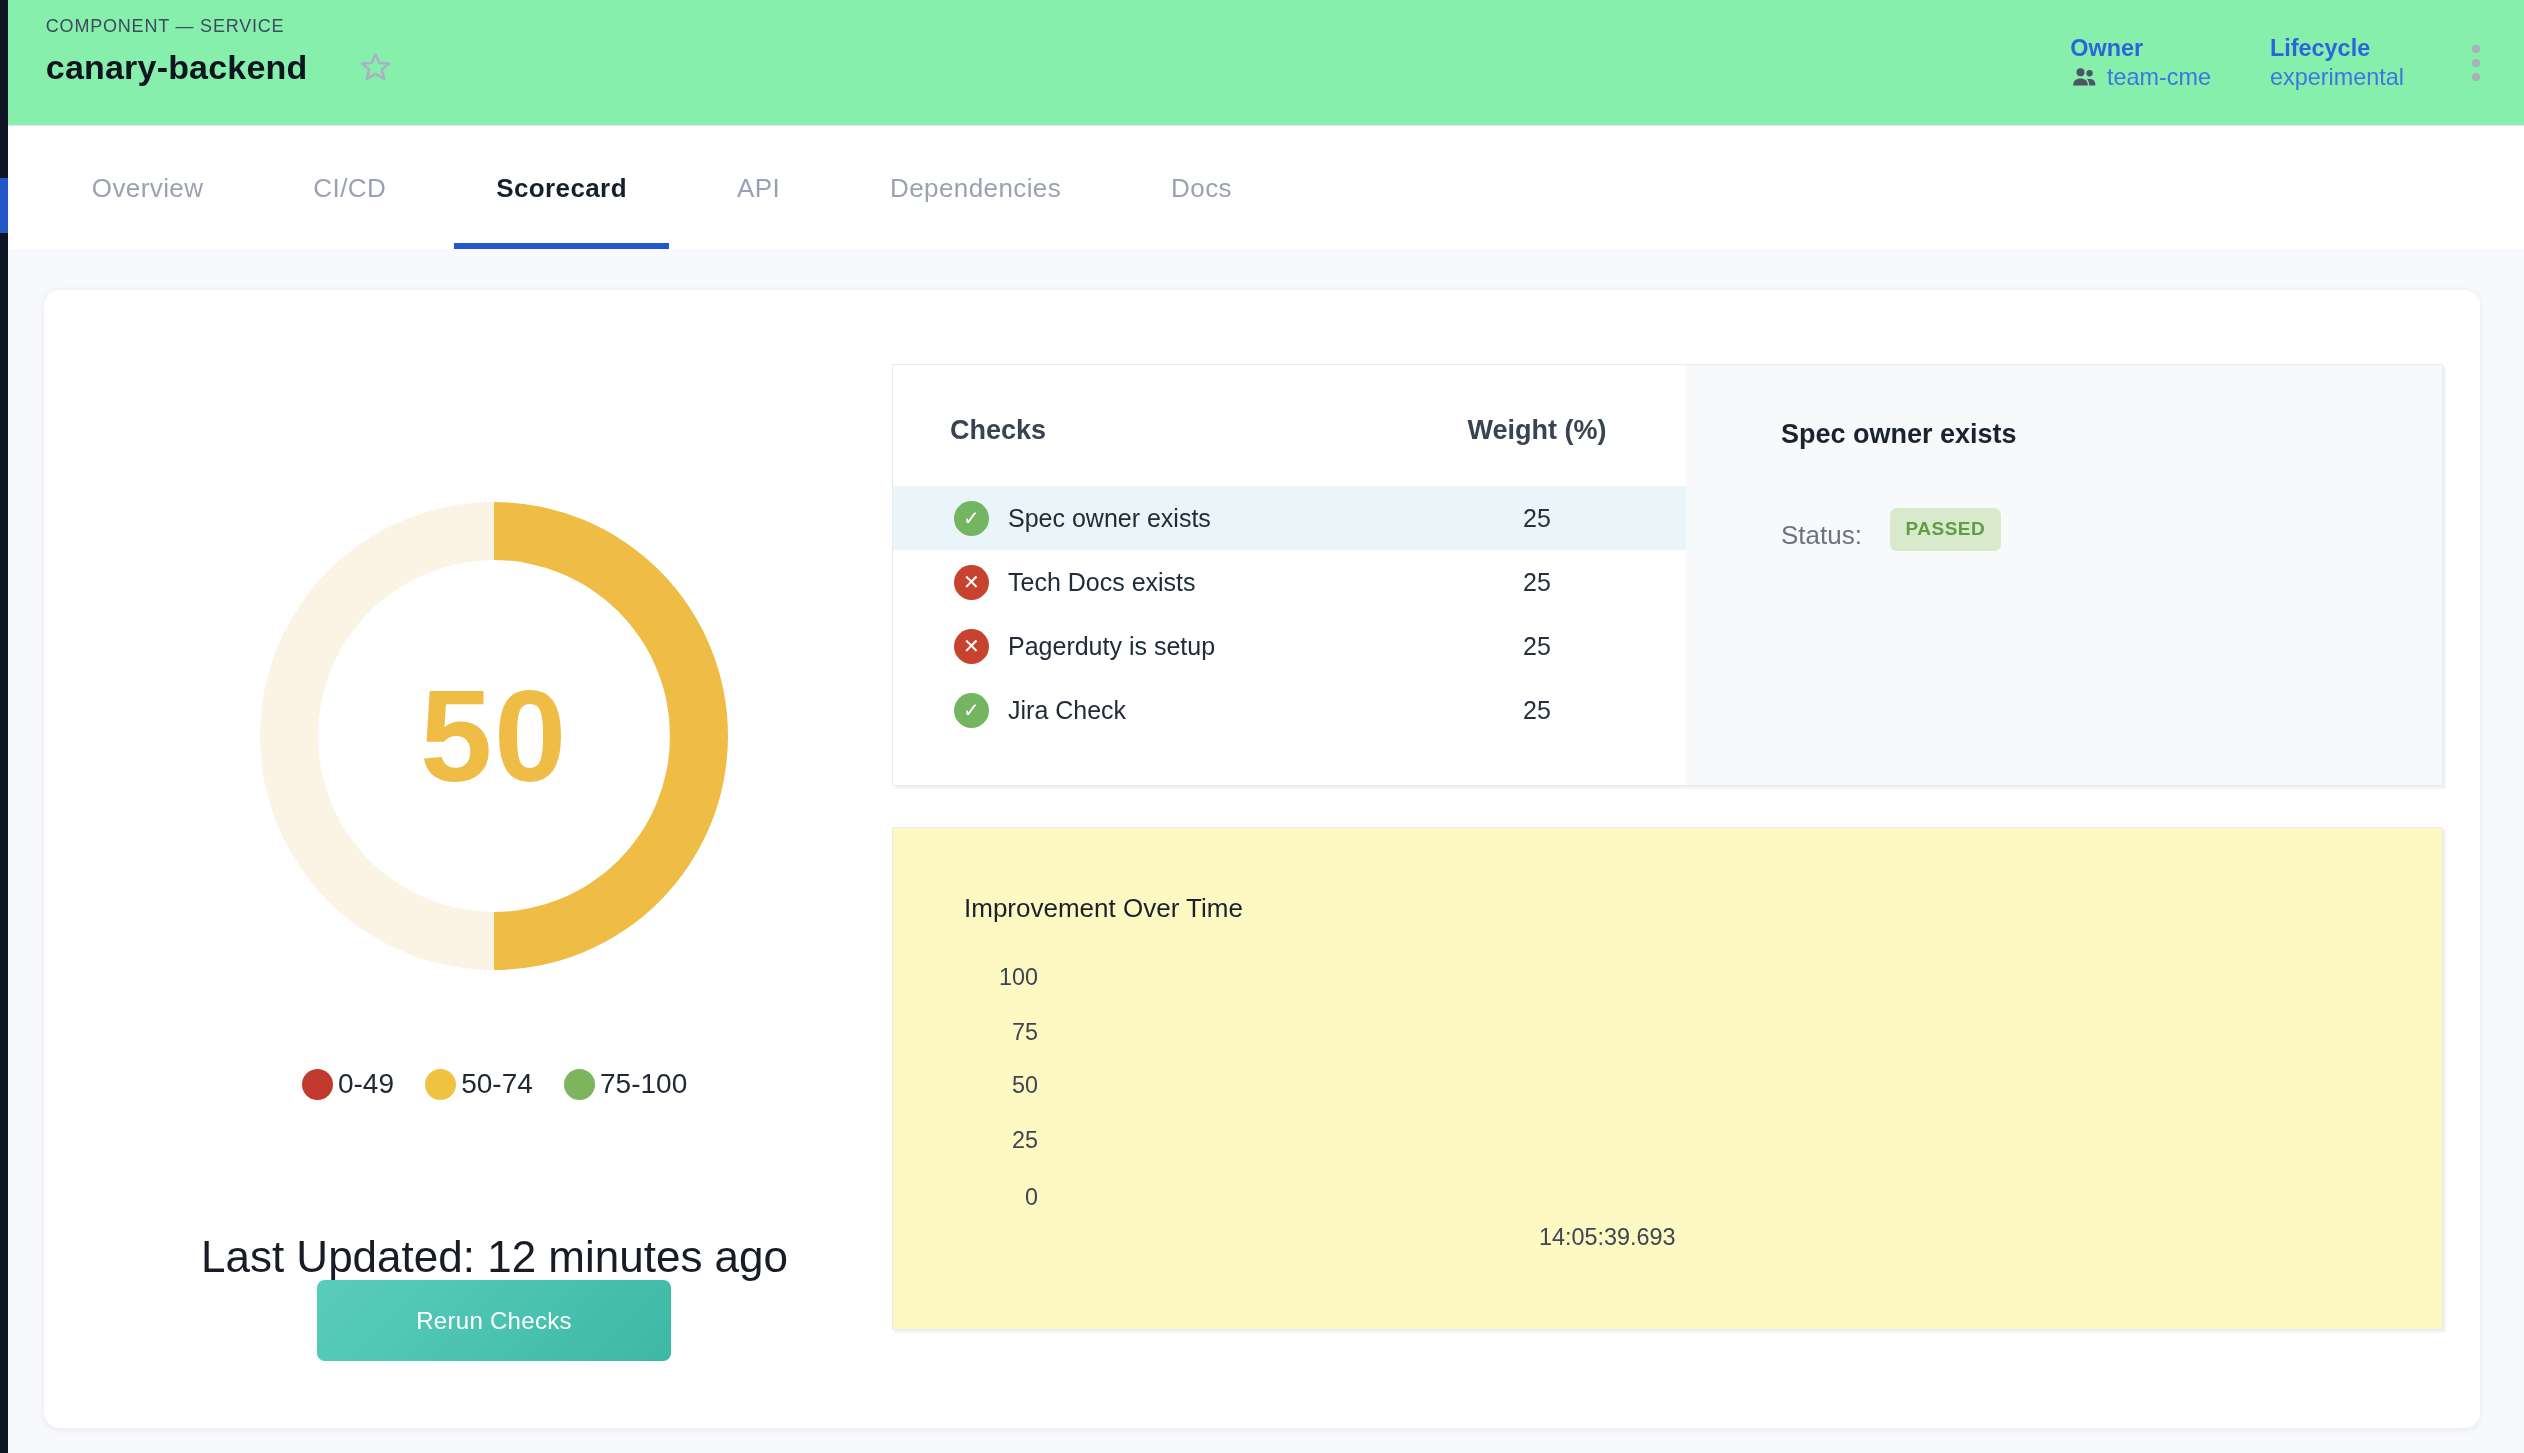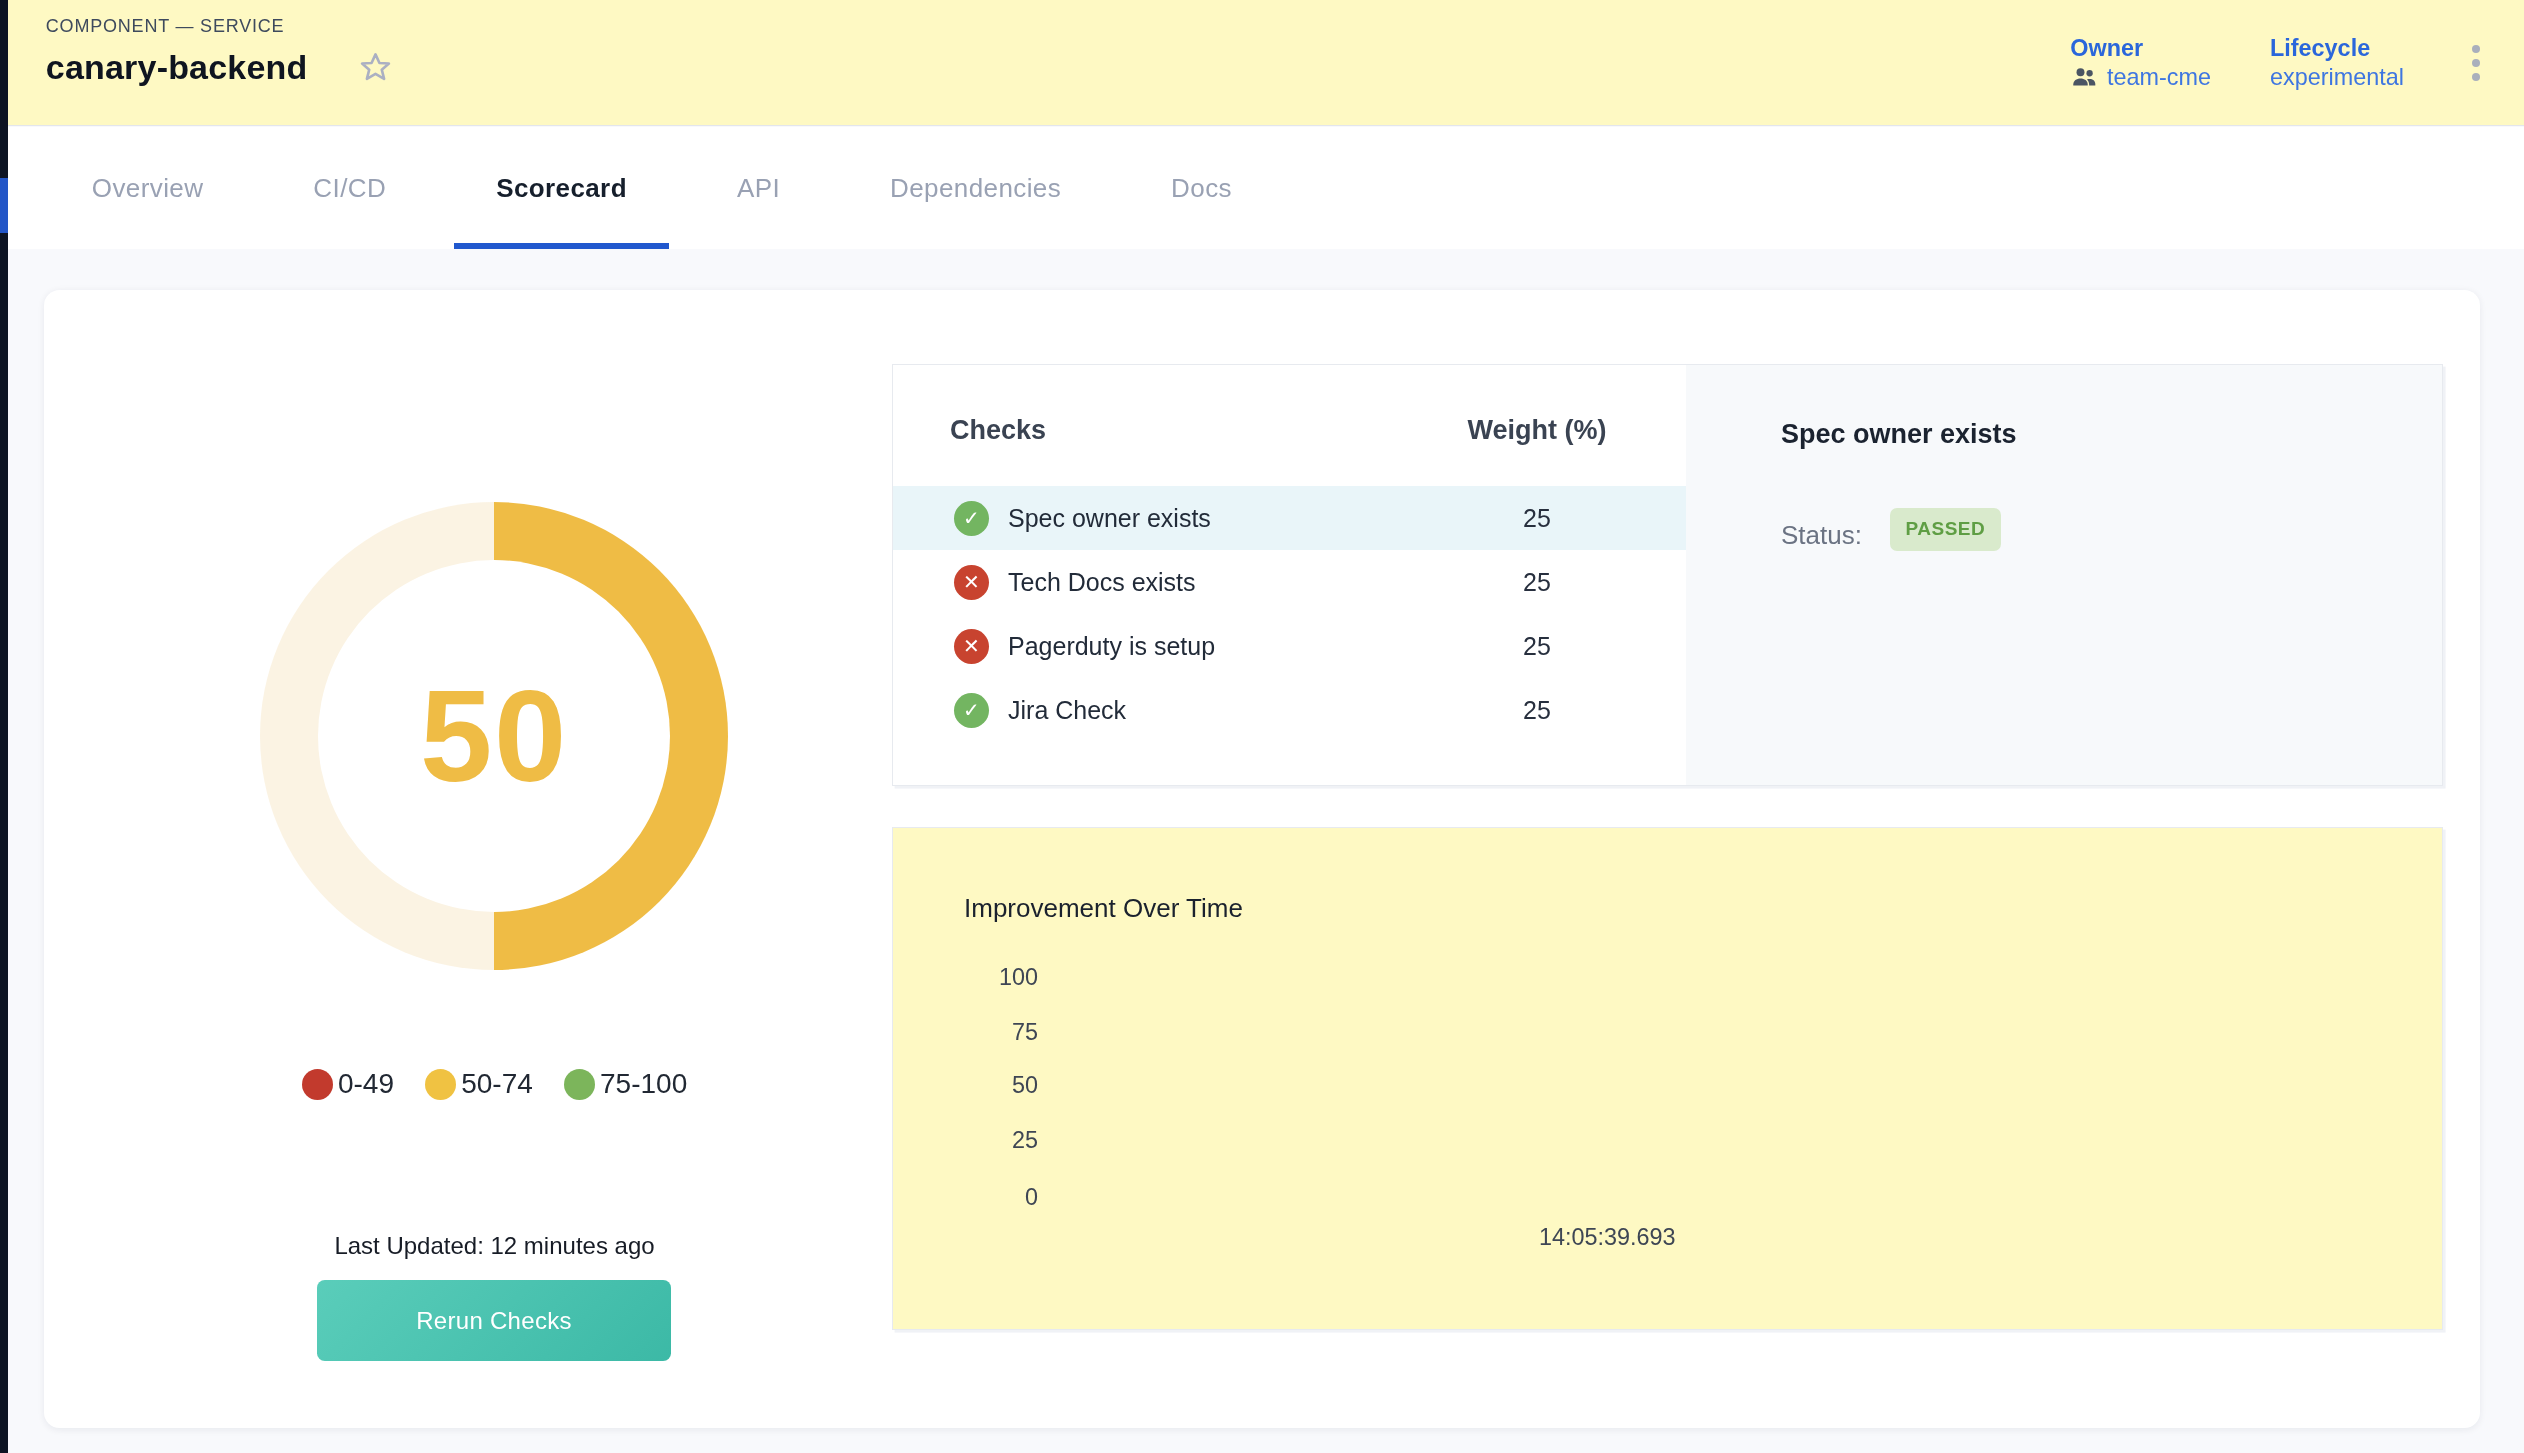--- a/index.html
+++ b/index.html
@@ -7,21 +7,21 @@
     width:2525px;height:1454px;
     background:var(--page-bg,#F8F9FC);
     font-family:"Liberation Sans",sans-serif;
     position:relative;overflow:hidden;
     -webkit-font-smoothing:antialiased;
   }
   
   .left-rail{position:absolute;left:0;top:0;bottom:0;width:7.8px;background:var(--rail-bg,#0D1423);}
   .rail-active{position:absolute;left:0;top:178px;width:7.8px;height:55px;background:var(--rail-accent,#2356C7);}
   
-  .header{position:absolute;left:7.8px;right:0;top:0;height:126px;background:#fef9c3;border-bottom:1.7px solid #E3E6EC;box-sizing:border-box;}
+  .header{position:absolute;left:7.8px;right:0;top:0;height:126px;background:#86efac;border-bottom:1.7px solid #E3E6EC;box-sizing:border-box;}
   .header-left{position:absolute;left:38px;top:15.6px;}
   .breadcrumb{font-size:18px;font-weight:500;color:#3E4A5D;letter-spacing:0.8px;}
   .title-row{display:flex;align-items:center;margin-top:11.3px;gap:28px;}
   .entity-title{font-size:34px;font-weight:700;color:#0F1520;letter-spacing:0.2px;}
   .star{width:35px;height:35px;margin-left:22.5px;cursor:pointer;}
   .header-right{position:absolute;right:36px;top:0;height:126px;display:flex;align-items:center;gap:59px;}
   .meta-block .meta-label{font-size:23.4px;font-weight:700;color:#2A66DB;line-height:28px;}
   .meta-value{display:flex;align-items:center;gap:8.7px;font-size:23.4px;color:#3E76E1;line-height:31px;margin-top:0;}
   .users-ic{width:28px;height:28px;}
   .kebab{display:flex;flex-direction:column;gap:5.2px;align-items:center;padding:5.2px 8.7px;cursor:pointer;}
@@ -36,21 +36,21 @@
   
   .cr-title{position:absolute;left:0;top:91px;width:901px;text-align:center;font-size:48px;font-weight:600;color:#6C7380;letter-spacing:0.3px;}
   .gauge{position:absolute;left:216px;top:212px;width:468px;height:468px;border-radius:50%;
     background:conic-gradient(var(--gauge-fill,#EFBC45) 0 50%,var(--gauge-track,#FBF3E3) 50% 100%);}
   .gauge::after{content:"";position:absolute;inset:58px;background:#fff;border-radius:50%;}
   .gauge .score{position:absolute;inset:0;display:flex;align-items:center;justify-content:center;z-index:1;
     font-size:130px;font-weight:700;color:var(--gauge-fill,#EFBC45);letter-spacing:1.7px;}
   .legend{position:absolute;left:0;top:778px;width:901px;display:flex;justify-content:center;align-items:center;gap:31px;}
   .legend-item{display:flex;align-items:center;gap:5.2px;font-size:28px;color:#212833;}
   .legend-dot{width:31px;height:31px;border-radius:50%;}
-  .updated{position:absolute;left:0;top:942px;width:901px;text-align:center;font-size:24px;color:#171C26;}
+  .updated{position:absolute;left:0;top:942px;width:901px;text-align:center;font-size:44px;color:#171C26;}
   .rerun-btn{position:absolute;left:273px;top:990px;width:354px;height:81px;border:none;border-radius:7.8px;
     background:linear-gradient(135deg,var(--teal-1,#5ACDBA),var(--teal-2,#3CB9A6));
     color:#fff;font-size:24px;font-weight:500;font-family:inherit;letter-spacing:0.3px;cursor:pointer;}
   
   .checks-box{position:absolute;left:848px;top:74px;width:1551px;height:422px;background:#fff;
     border:0.9px solid #E7EAEF;box-sizing:border-box;box-shadow:2.6px 2.6px 0 rgba(228,231,238,.55);}
   .detail-panel{position:absolute;left:793px;top:0;right:0;bottom:0;background:var(--panel-bg,#F7F9FB);}
   .checks-head{position:absolute;left:0;top:50px;width:793px;height:43px;}
   .checks-head .col-name{position:absolute;left:57px;font-size:27px;font-weight:700;color:#3A4352;}
   .checks-head .col-weight{position:absolute;left:514px;width:260px;text-align:center;font-size:27px;font-weight:700;color:#3A4352;}

